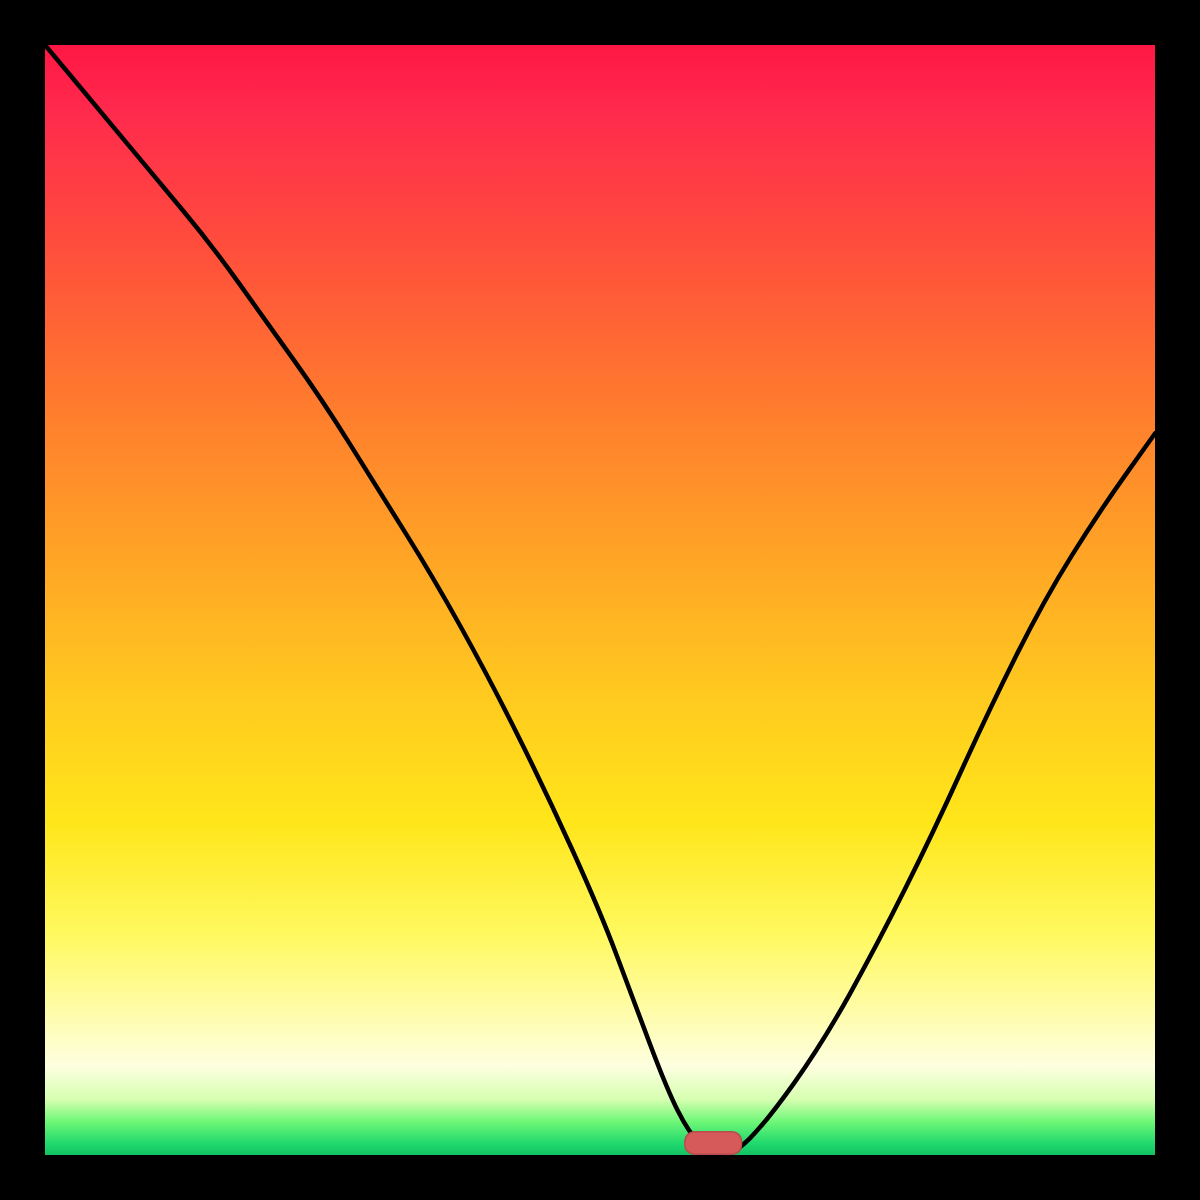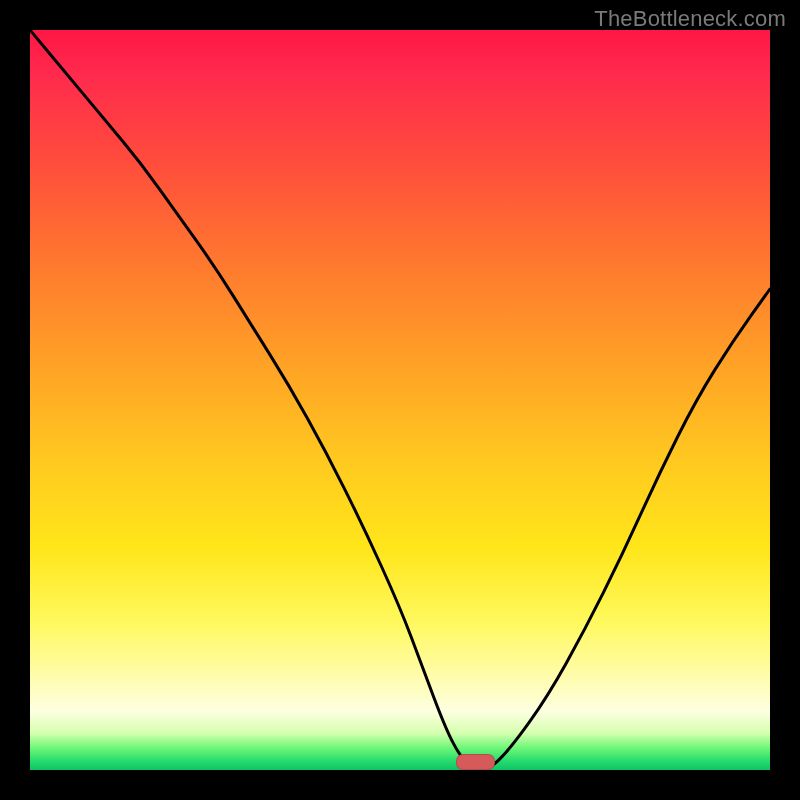--- a/index.html
+++ b/index.html
@@ -70,21 +70,20 @@
     background: #d75a5a;
     border: 1px solid rgba(0,0,0,0.15);
     
   }
 </style>
 </head>
 <body>
 
 <div class="frame">
 
-  <div class="watermark">TheBottleneck.com</div>
 
   <div class="plot-area">
 
     <div class="gradient-bg"></div>
 
     <svg class="overlay" viewBox="0 0 740 740" preserveAspectRatio="none">
       <path id="curve-path" fill="none" stroke="#000000" stroke-width="3" stroke-linecap="round" stroke-linejoin="round" d="M 0.0 0.0 Q 0.0 0.0 18.5 22.2 Q 37.0 44.4 55.5 66.6 Q 74.0 88.8 92.5 111.0 Q 111.0 133.2 129.5 159.1 Q 148.0 185.0 166.5 210.9 Q 185.0 236.8 203.5 266.4 Q 222.0 296.0 240.5 325.6 Q 259.0 355.2 277.5 388.5 Q 296.0 421.8 314.5 458.8 Q 333.0 495.8 351.5 536.5 Q 370.0 577.2 381.1 606.8 Q 392.2 636.4 403.3 666.0 Q 414.4 695.6 421.8 710.4 Q 429.2 725.2 436.6 732.6 Q 444.0 740.0 451.4 740.0 Q 458.8 740.0 469.9 728.9 Q 481.0 717.8 499.5 691.9 Q 518.0 666.0 536.5 632.7 Q 555.0 599.4 573.5 562.4 Q 592.0 525.4 610.5 484.7 Q 629.0 444.0 647.5 407.0 Q 666.0 370.0 684.5 340.4 Q 703.0 310.8 721.5 284.9 T 740.0 259.0"></path>
     </svg>
 
     <div id="min-marker" class="marker" style="left: 425.5px; width: 37px; top: 724px; background: rgb(215, 90, 90);"></div>

